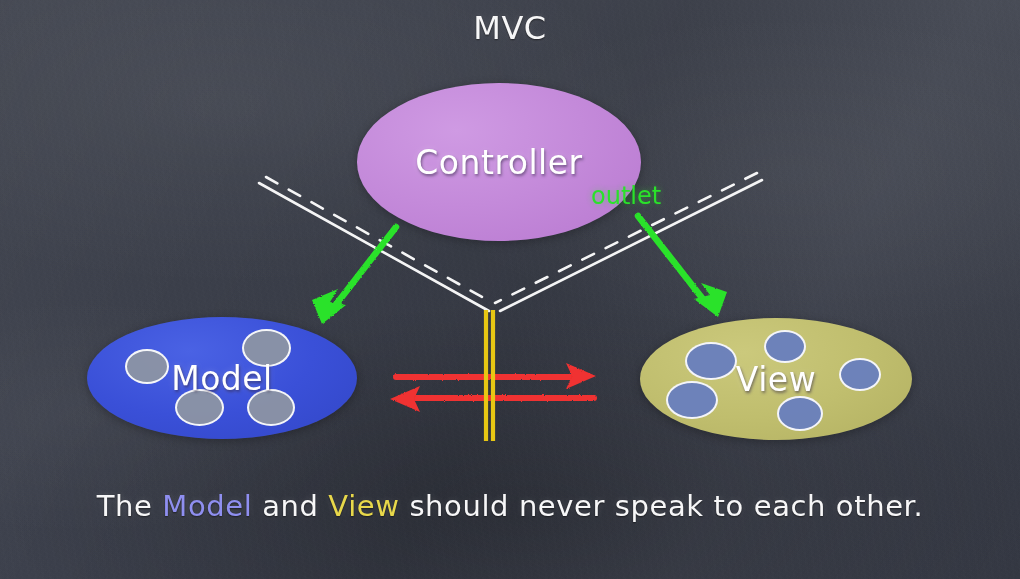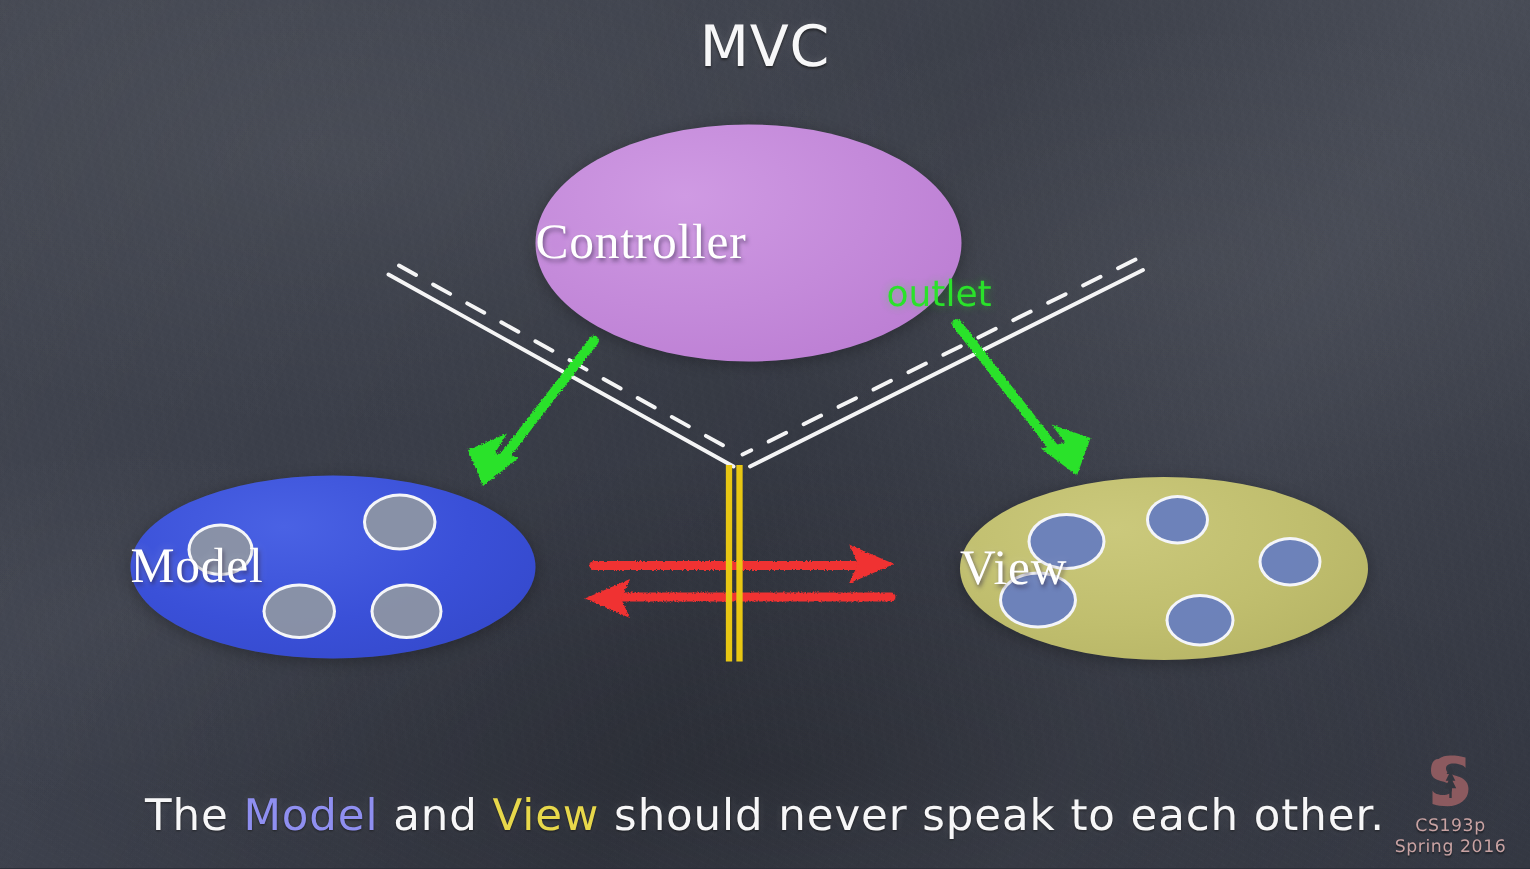--- a/index.html
+++ b/index.html
@@ -39,30 +39,29 @@
     letter-spacing: 0.5px;
     text-shadow: 0 1px 2px rgba(0,0,0,0.55), 0 0 6px rgba(255,255,255,0.13);
     white-space: nowrap;
   }
   #title {
     position: absolute;
     left: 0;
     right: 0;
     top: 9px;
     text-align: center;
-    font-size: 38px;
+    font-size: 32px;
     font-weight: 400;
   }
   .node {
     position: absolute;
     border-radius: 50%;
     display: flex;
     align-items: center;
-    justify-content: flex-start;
-    font-family: Liberation Serif, serif;
+    justify-content: center;
   }
   .node-label {
     position: relative;
     z-index: 4;
     font-size: 33px;
     color: #ffffff;
     text-shadow: 1px 2px 3px rgba(40,30,60,0.55), 0 0 7px rgba(255,255,255,0.2);
     letter-spacing: 0.5px;
   }
   #controller {
@@ -98,21 +97,20 @@
   .dot-grey { background: rgba(142,150,162,0.93); }
   .dot-blue { background: rgba(104,126,190,0.95); }
   #caption {
     position: absolute;
     left: 0;
     right: 0;
     top: 489px;
     text-align: center;
     font-size: 29px;
     letter-spacing: 0.6px;
-    margin-top: 37px;
   }
   #caption .word-model { color: #8f8ff0; }
   #caption .word-view  { color: #e8d84b; }
   #outlet-left, #outlet-right {
     position: absolute;
     font-family: "DejaVu Sans", sans-serif;
     font-size: 24px;
     color: #2ae22a;
     text-shadow: 0 0 6px rgba(42,226,42,0.45);
     white-space: nowrap;
@@ -220,26 +218,14 @@
     </g>
 
     <g>
       <line x1="486" y1="310" x2="486" y2="441" stroke="#e8c713" stroke-width="4.2" stroke-linecap="butt"></line>
       <line x1="493" y1="310" x2="493" y2="441" stroke="#e8c713" stroke-width="4.2" stroke-linecap="butt"></line>
     </g>
   </svg>
 
   <div id="caption" class="chalk-text"><span>The </span><span class="word-model">Model</span><span> and </span><span class="word-view">View</span><span> should never speak to each other.</span></div>
 
-  <div id="branding">
-    <svg id="stanford-logo" width="30" height="40" viewBox="0 0 30 40">
-      <path d="M7 5 C3 5 2 9 2 13 C2 18 6 19 10 20 C13 21 16 22 16 25 C16 28 13 29 10 29
-               C7 29 4 28 3 26 L3 35 C6 36 9 36.5 13 36.5 C21 36.5 27 32 27 25
-               C27 19 22 17 18 16 C15 15 12 14 12 11.5 C12 9 14 8 17 8 C20 8 24 9 25 11 L25 4
-               C22 3 19 2.6 15 2.6 C12 2.6 9 3.2 7 5 Z" fill="#8c5a5f"></path>
-      <path d="M15 9.5 L12.4 15 L14 15 L11.8 19.5 L13.7 19.5 L11.2 24.5 L14.2 24.5 L14.2 31 L15.8 31
-               L15.8 24.5 L18.8 24.5 L16.3 19.5 L18.2 19.5 L16 15 L17.6 15 Z" fill="#33363f"></path>
-    </svg>
-    <div class="brand-line">CS193p</div>
-    <div class="brand-line">Spring 2016</div>
-  </div>
 
 </div>
 
 </body></html>

